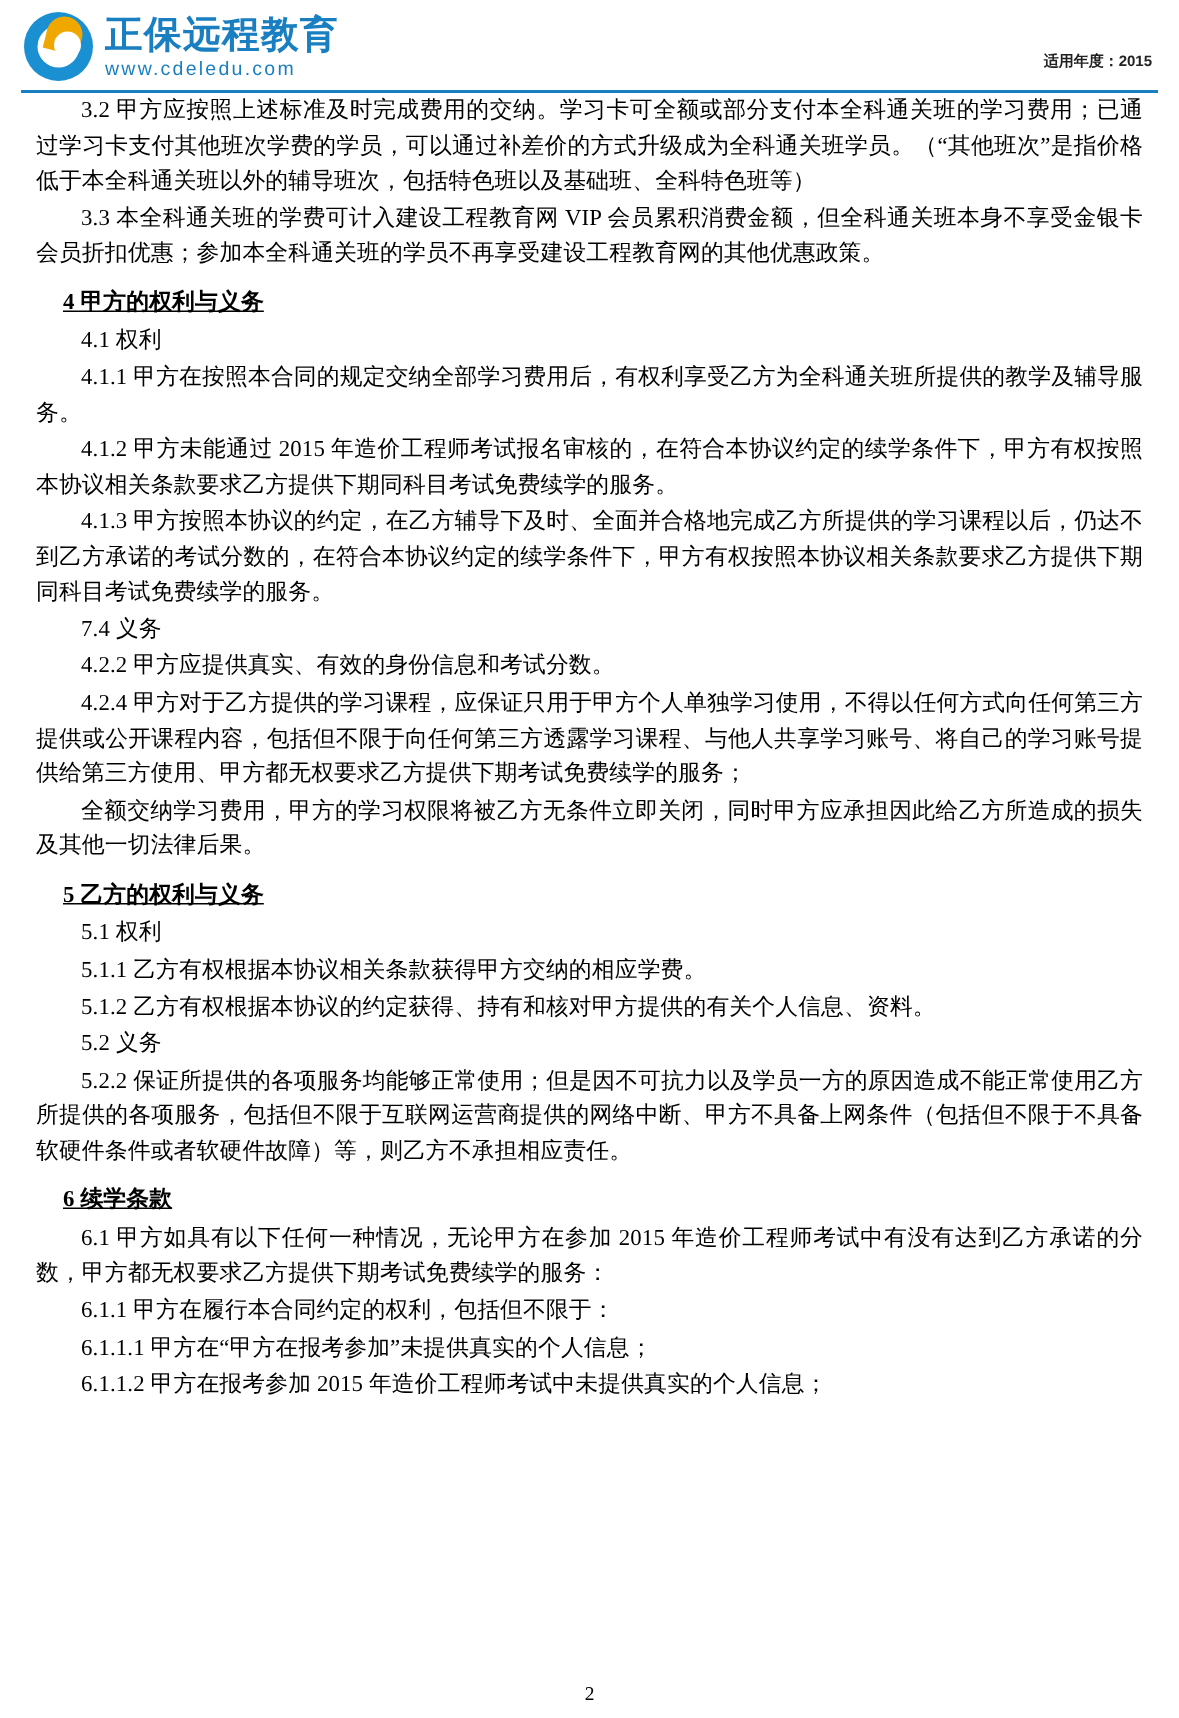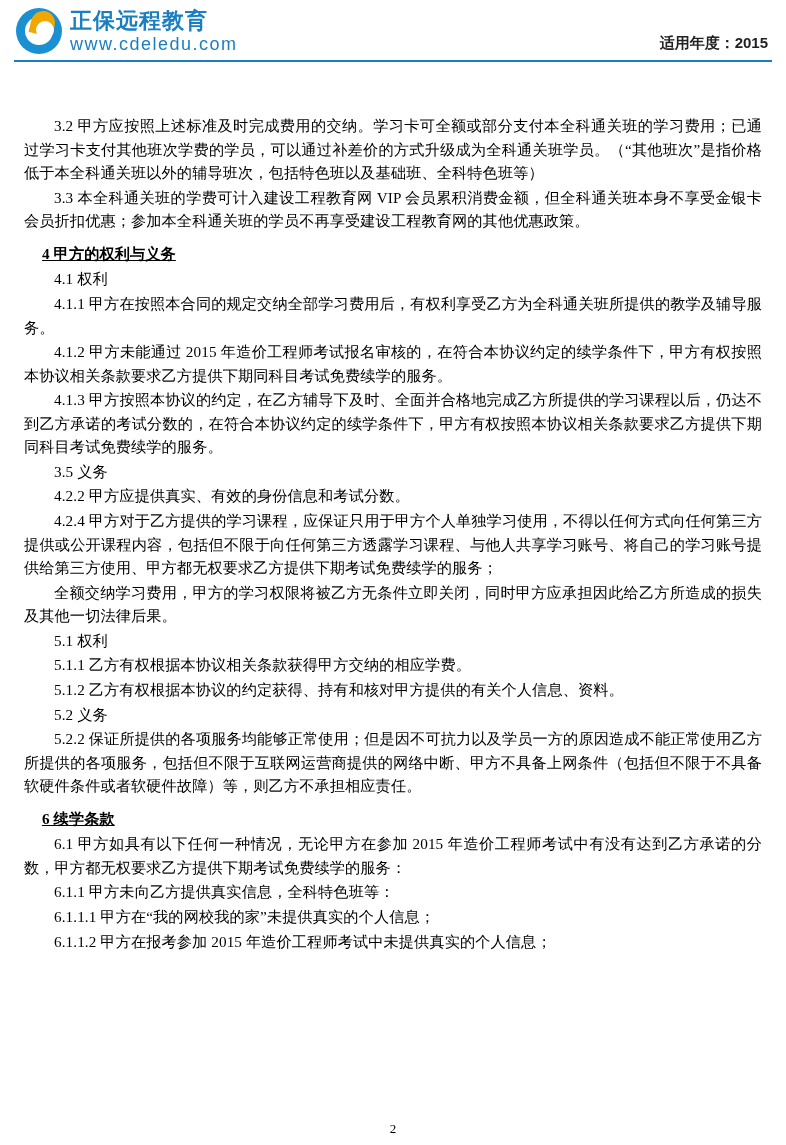--- a/index.html
+++ b/index.html
@@ -74,55 +74,54 @@
     border-radius: 50%;
   }
   .brand-text {
     display: flex;
     flex-direction: column;
     justify-content: center;
     line-height: 1.05;
   }
   .brand-name {
     font-family: "Liberation Sans", "DejaVu Sans", sans-serif;
-    font-size: 22px;
+    font-size: 25px;
     font-weight: bold;
     color: #1a7fc1;
     letter-spacing: 1px;
   }
   .brand-url {
     font-family: "Liberation Sans", "DejaVu Sans", sans-serif;
-    font-size: 18px;
+    font-size: 13px;
     color: #1a7fc1;
     letter-spacing: 1.5px;
     margin-top: 3px;
   }
   .header-right {
     position: absolute;
     right: 18px;
     top: 34px;
     font-family: "Liberation Sans", "DejaVu Sans", sans-serif;
-    font-size: 15px;
+    font-size: 10px;
     font-weight: bold;
     color: #222222;
   }
   .header-rule {
     position: absolute;
     left: 14px;
     right: 14px;
     bottom: 0;
     height: 2px;
     background: #1a7fc1;
   }
 
   
   .content {
-    padding: 24px 24px 0 24px;
+    padding: 0 24px 0 24px;
     box-sizing: border-box;
-    margin-top: 28px;
   }
   p {
     margin: 0 0 1px 0;
     font-size: 15.2px;
     line-height: 1.55;
     text-align: justify;
     text-justify: inter-ideograph;
     letter-spacing: 0.1px;
   }
   p.ind1 { text-indent: 30px; }
@@ -169,30 +168,31 @@
   </div>
 
   <div class="content" id="doc-content">
       <p class="ind1">3.2  甲方应按照上述标准及时完成费用的交纳。学习卡可全额或部分支付本全科通关班的学习费用；已通过学习卡支付其他班次学费的学员，可以通过补差价的方式升级成为全科通关班学员。（“其他班次”是指价格低于本全科通关班以外的辅导班次，包括特色班以及基础班、全科特色班等）</p>
       <p class="ind1">3.3  本全科通关班的学费可计入建设工程教育网 VIP 会员累积消费金额，但全科通关班本身不享受金银卡会员折扣优惠；参加本全科通关班的学员不再享受建设工程教育网的其他优惠政策。</p>
       <p class="heading">4  甲方的权利与义务</p>
       <p class="sub">4.1  权利</p>
       <p class="ind1">4.1.1  甲方在按照本合同的规定交纳全部学习费用后，有权利享受乙方为全科通关班所提供的教学及辅导服务。</p>
       <p class="ind1">4.1.2  甲方未能通过 2015 年造价工程师考试报名审核的，在符合本协议约定的续学条件下，甲方有权按照本协议相关条款要求乙方提供下期同科目考试免费续学的服务。</p>
       <p class="ind1">4.1.3  甲方按照本协议的约定，在乙方辅导下及时、全面并合格地完成乙方所提供的学习课程以后，仍达不到乙方承诺的考试分数的，在符合本协议约定的续学条件下，甲方有权按照本协议相关条款要求乙方提供下期同科目考试免费续学的服务。</p>
-      <p class="sub">3.5  义务</p>
+      <p class="sub">7.4  义务</p>
       <p class="ind1">4.2.2  甲方应提供真实、有效的身份信息和考试分数。</p>
       <p class="ind1">4.2.4  甲方对于乙方提供的学习课程，应保证只用于甲方个人单独学习使用，不得以任何方式向任何第三方提供或公开课程内容，包括但不限于向任何第三方透露学习课程、与他人共享学习账号、将自己的学习账号提供给第三方使用、甲方都无权要求乙方提供下期考试免费续学的服务；</p>
       <p class="ind1">全额交纳学习费用，甲方的学习权限将被乙方无条件立即关闭，同时甲方应承担因此给乙方所造成的损失及其他一切法律后果。</p>
+      <p class="heading">5  乙方的权利与义务</p>
       <p class="sub">5.1  权利</p>
       <p class="ind1">5.1.1  乙方有权根据本协议相关条款获得甲方交纳的相应学费。</p>
       <p class="ind1">5.1.2  乙方有权根据本协议的约定获得、持有和核对甲方提供的有关个人信息、资料。</p>
       <p class="sub">5.2  义务</p>
       <p class="ind1">5.2.2  保证所提供的各项服务均能够正常使用；但是因不可抗力以及学员一方的原因造成不能正常使用乙方所提供的各项服务，包括但不限于互联网运营商提供的网络中断、甲方不具备上网条件（包括但不限于不具备软硬件条件或者软硬件故障）等，则乙方不承担相应责任。</p>
       <p class="heading">6  续学条款</p>
       <p class="ind1">6.1  甲方如具有以下任何一种情况，无论甲方在参加 2015 年造价工程师考试中有没有达到乙方承诺的分数，甲方都无权要求乙方提供下期考试免费续学的服务：</p>
-      <p class="ind1">6.1.1  甲方未向乙方提供真实信息，全科特色班等：</p>
-      <p class="ind1">6.1.1.1  甲方在“我的网校我的家”未提供真实的个人信息；</p>
+      <p class="ind1">6.1.1  甲方在履行本合同约定的权利，包括但不限于：</p>
+      <p class="ind1">6.1.1.1  甲方在“甲方在报考参加”未提供真实的个人信息；</p>
       <p class="ind1">6.1.1.2  甲方在报考参加 2015 年造价工程师考试中未提供真实的个人信息；</p>
     </div>
 
   <div class="page-number">2</div>
 </div>
 
 </body></html>

